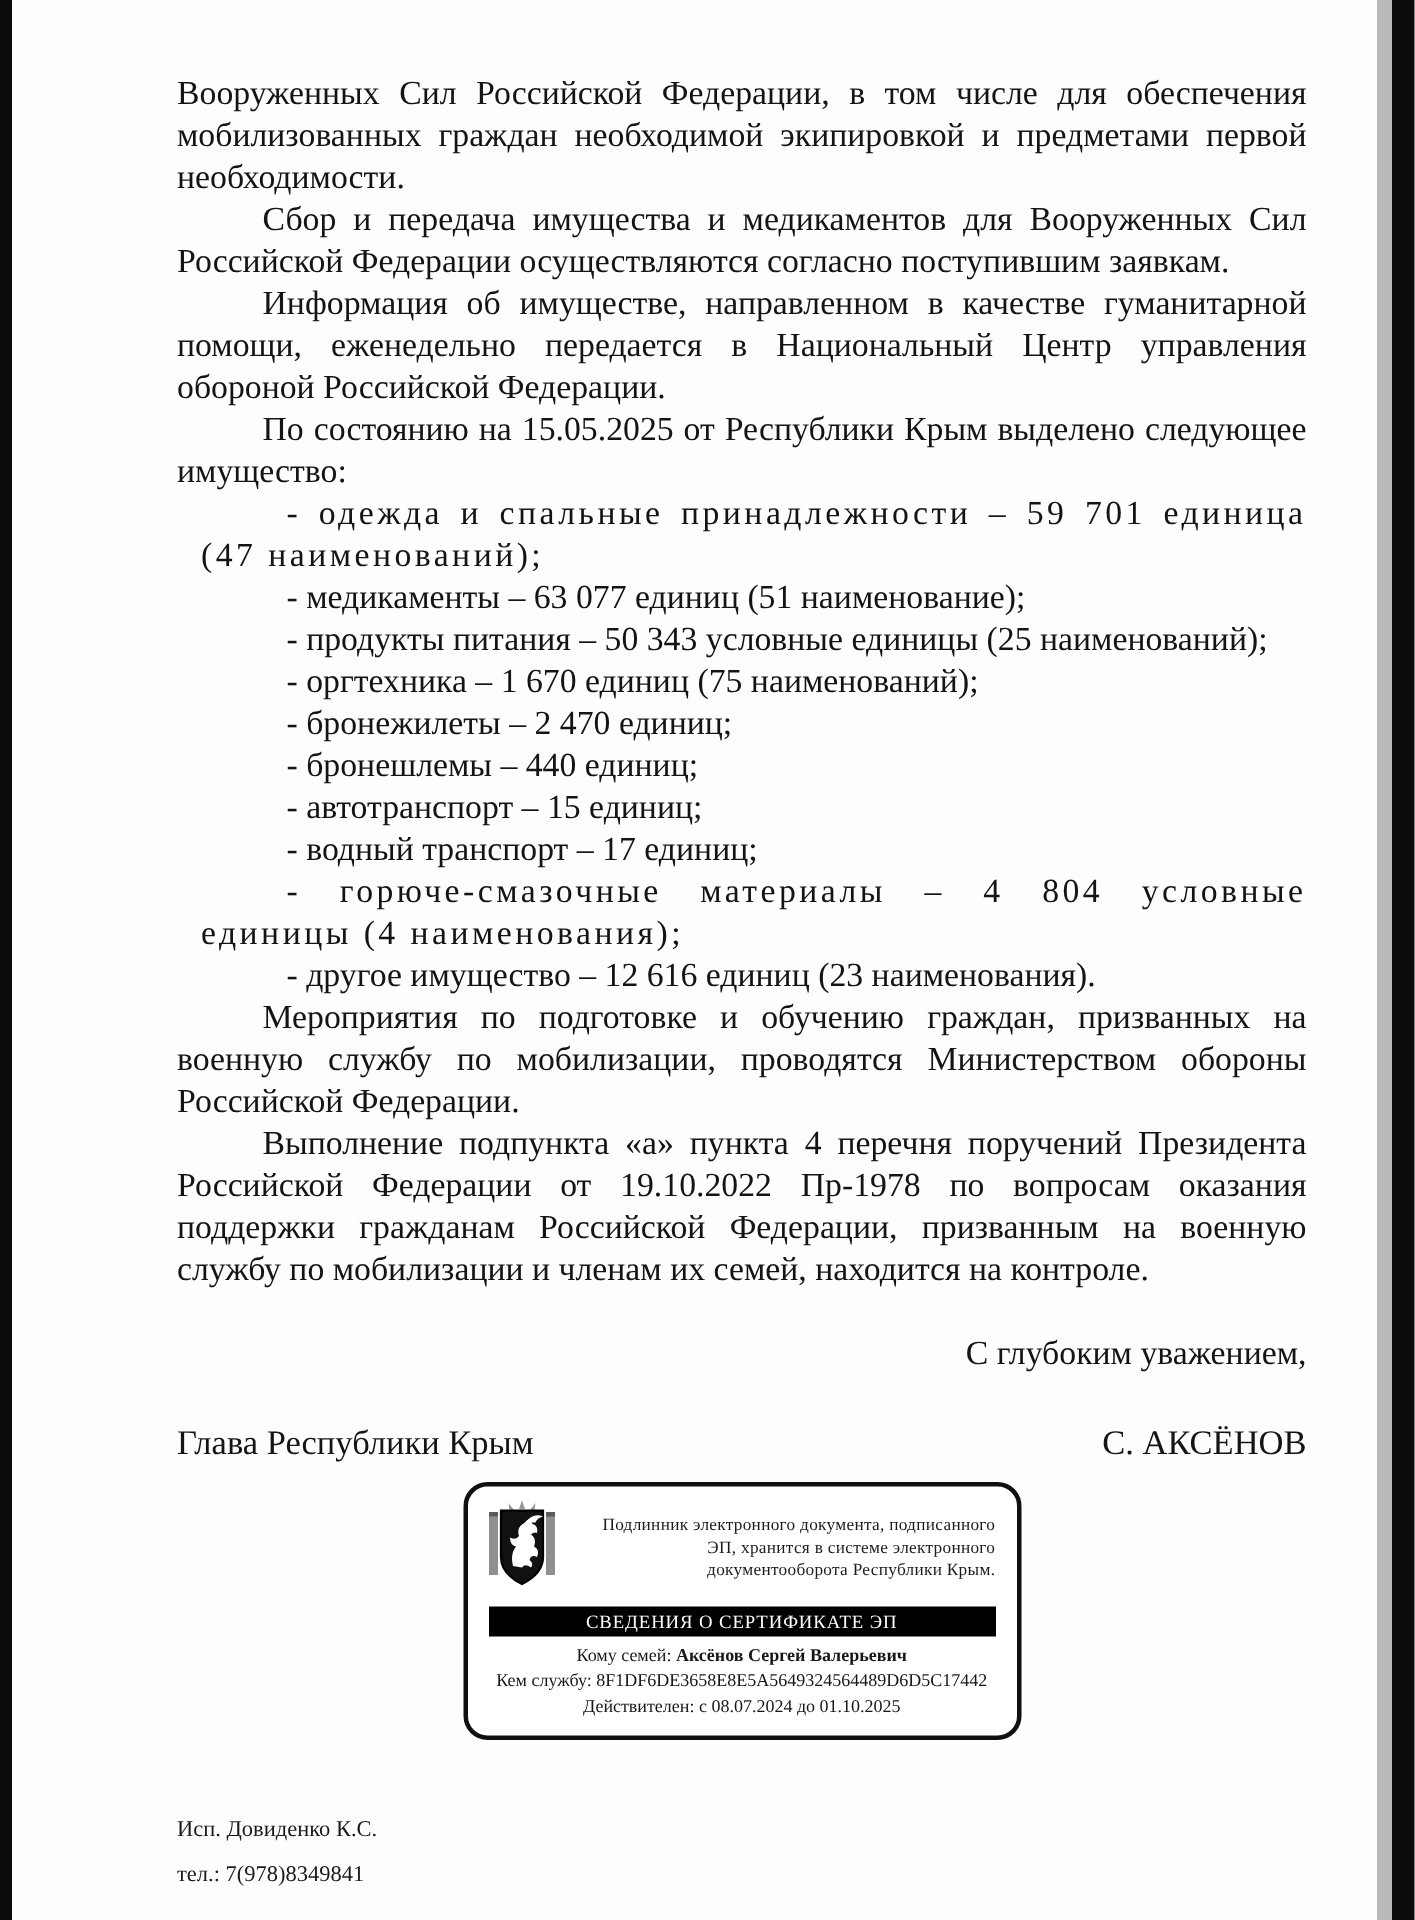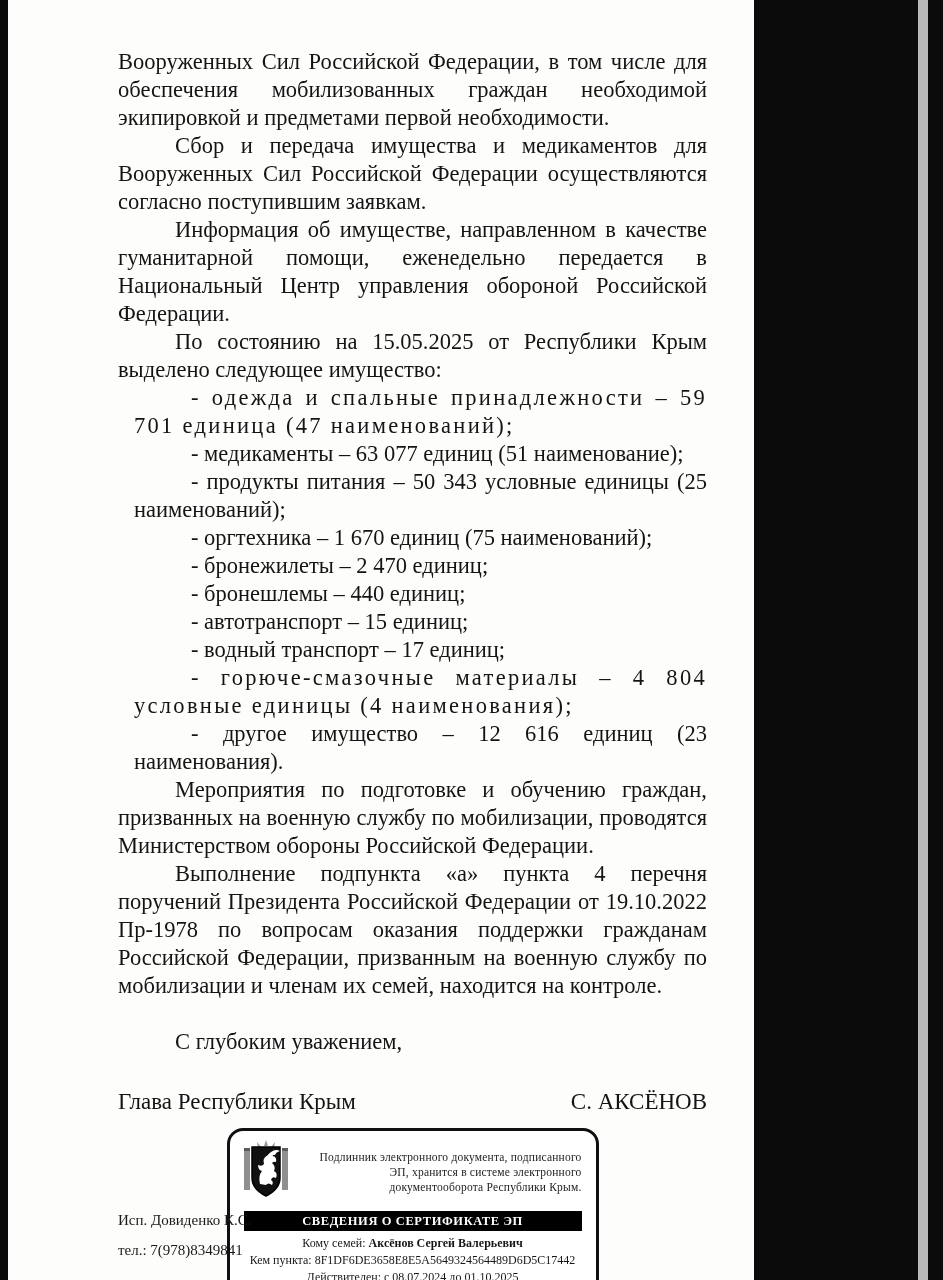--- a/index.html
+++ b/index.html
@@ -5,41 +5,41 @@
   * { margin:0; padding:0; box-sizing:border-box; }
   html,body { width:943px; height:1280px; }
   body {
     background:#0b0b0b;
     font-family:"Liberation Serif", serif;
     position:relative;
     overflow:hidden;
   }
   .photo { position:absolute; inset:0; }
   .page {
-    position:absolute; left:8px; top:0; width:746px; height:1280px;
+    position:absolute; left:8px; top:0; width:910px; height:1280px;
     background:#fdfdfc; color:#161616;
   }
   .page-edge-shadow {
     position:absolute; left:918px; top:0; width:10px; height:1280px;
     background:#b9b9b9;
   }
   .content {
     padding:48px 47px 0 110px;
     font-size:22.5px; line-height:28px;
     text-align:justify;
     color:#141414;
   }
   .content p { margin:0; }
   p.indent { text-indent:57px; }
   p.item { text-indent:57px;margin-left:16px; }
   p.spread { letter-spacing:2.3px; }
   .valediction {
     margin-top:28px !important;
     text-indent:57px;
-    text-align:left;
+    text-align:right;
   }
   .sig-row {
     display:flex; justify-content:space-between; align-items:baseline;
     margin-top:32px;
     font-weight:normal; font-size:23px;
   }
   .stamp {
     width:372px; margin:12px auto 0;
     border:3px solid #101010; border-radius:16px;
     background:#fff;
@@ -47,21 +47,21 @@
     text-align:center;
   }
   .stamp-top { display:flex; align-items:center; gap:10px; }
   .stamp-emblem { flex:0 0 auto; }
   .stamp-top-text {
     flex:1; font-size:11.5px; line-height:15px; letter-spacing:0.2px;
     text-align:right; color:#1c1c1c;
   }
   .stamp-banner {
     background:#000; color:#fff;
-    font-weight:bold; font-size:12.5px; line-height:16px;
+    font-weight:normal; font-size:12.5px; line-height:16px;
     letter-spacing:0.6px;
     padding:2px 0; margin:6px 0 4px;
   }
   .stamp-line { font-size:12px; line-height:17px; color:#171717; }
   .stamp-line b { font-weight:bold; }
   .footer {
     position:absolute; left:110px; top:1205px;
     font-size:15px; line-height:30px; text-align:left; color:#1a1a1a;
   }
 </style>
@@ -121,21 +121,21 @@
             </svg>
           </span>
           <span class="stamp-top-text">Подлинник электронного документа, подписанного ЭП, хранится в системе электронного документооборота Республики Крым.</span>
         </div>
         <div class="stamp-banner">СВЕДЕНИЯ О СЕРТИФИКАТЕ ЭП</div>
         <div class="stamp-line">
           <span>Кому семей:</span>
           <b>Аксёнов Сергей Валерьевич</b>
         </div>
         <div class="stamp-line">
-          <span>Кем пункта:</span>
+          <span>Кем службу:</span>
           <span>8F1DF6DE3658E8E5A5649324564489D6D5C17442</span>
         </div>
         <div class="stamp-line">Действителен: с 08.07.2024 до 01.10.2025</div>
       </div>
 
     </div>
 
     <div class="footer">
       <div>Исп. Довиденко К.С.</div>
       <div>тел.: 7(978)8349841</div>

